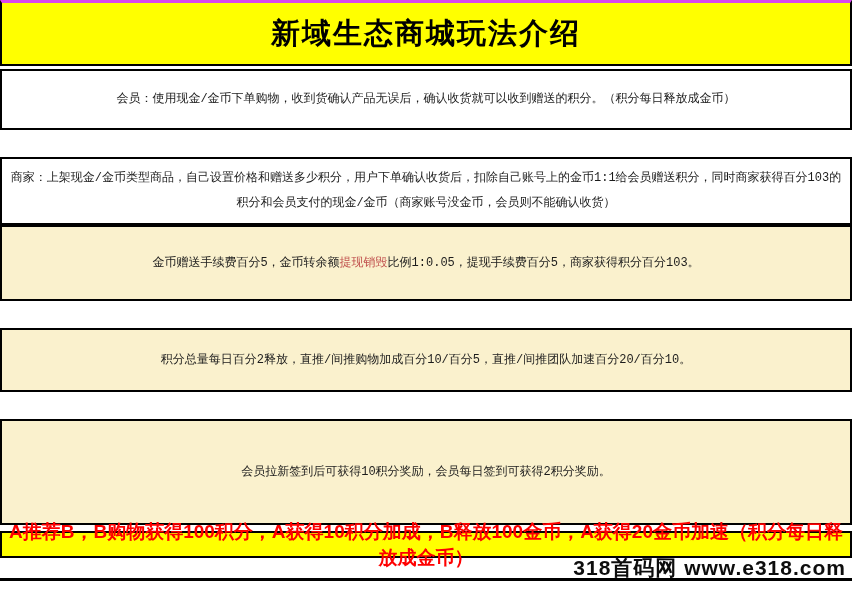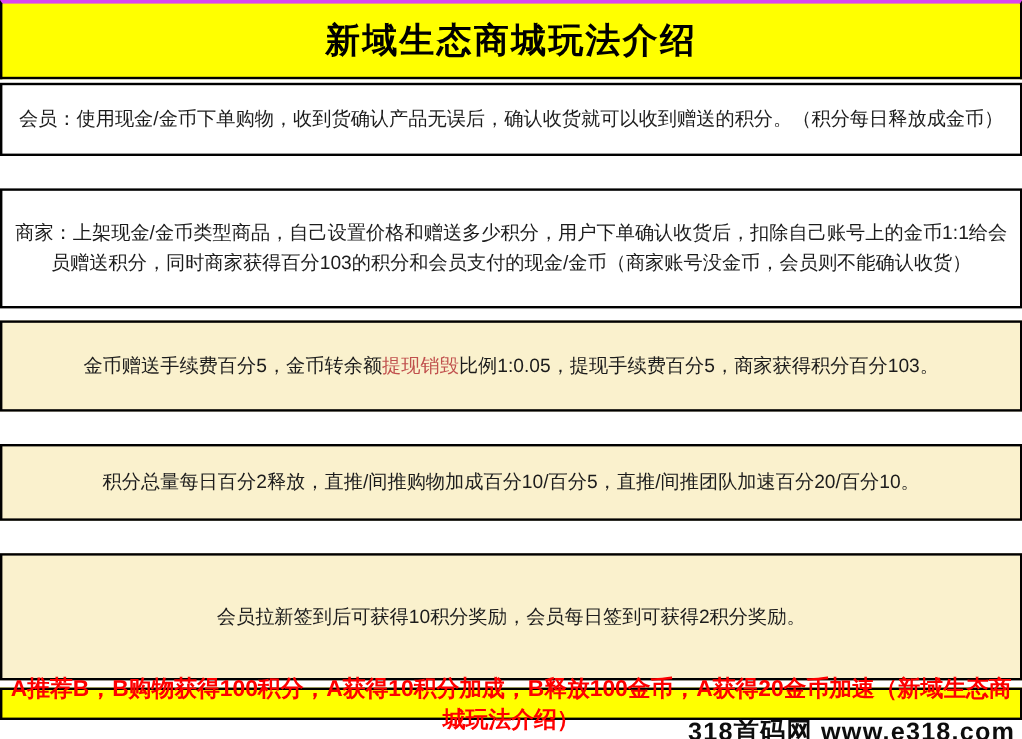--- a/index.html
+++ b/index.html
@@ -22,25 +22,25 @@
   }
   .header{
     height:66px;
     background:var(--yellow);
     border-top:3px solid #d946ef;
     margin-bottom:3px;
   }
   .header .title{
     font-size:29px;font-weight:bold;letter-spacing:2px;color:#000;
   }
-  .row{font-size:16px;line-height:25px;padding:12px 6px;}
+  .row{font-size:12px;line-height:25px;padding:12px 6px;font-family:Liberation Mono, monospace;}
   .row-white{background:#ffffff;}
   .row-cream{background:var(--cream);}
   .r1{height:61px;margin-bottom:27px;}
-  .r2{height:100px;margin-bottom:10px;}
+  .r2{height:68px;}
   .r3{height:76px;margin-bottom:27px;}
   .r4{height:64px;margin-bottom:27px;}
   .r5{height:106px;margin-bottom:6px;}
   .hl{color:var(--muted-red);}
   .promo{
     background:var(--yellow);
     color:var(--bright-red);
     font-weight:bold;
   }
   .promo1{height:27px;font-size:19px;border-bottom:2px solid var(--border);}
@@ -79,21 +79,21 @@
 
   <div class="box row row-cream r4">
     <span>积分总量每日百分2释放，直推/间推购物加成百分10/百分5，直推/间推团队加速百分20/百分10。</span>
   </div>
 
   <div class="box row row-cream r5">
     <span>会员拉新签到后可获得10积分奖励，会员每日签到可获得2积分奖励。</span>
   </div>
 
   <div class="box promo promo1">
-    <span>A推荐B，B购物获得100积分，A获得10积分加成，B释放100金币，A获得20金币加速（新域生态商城玩法介绍）</span>
+    <span>A推荐B，B购物获得100积分，A获得10积分加成，B释放100金币，A获得20金币加速（积分每日释放成金币）</span>
   </div>
 
 
   <div class="box footer">
     <span class="mark">318首码网 www.e318.com</span>
   </div>
 
 </div>
 
 </body></html>

